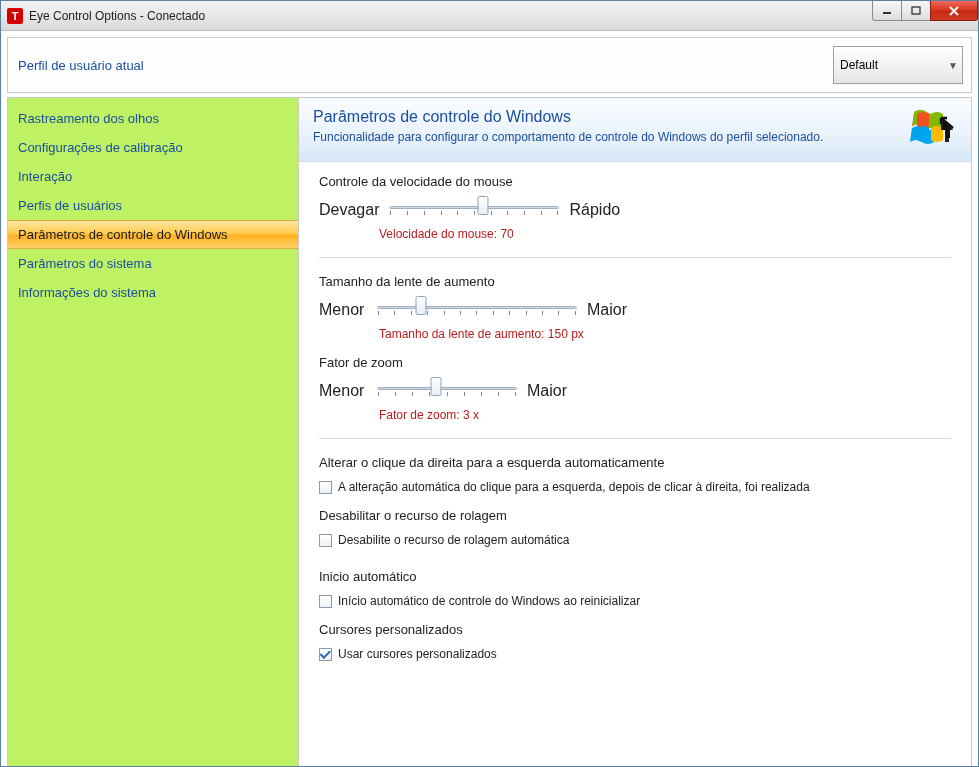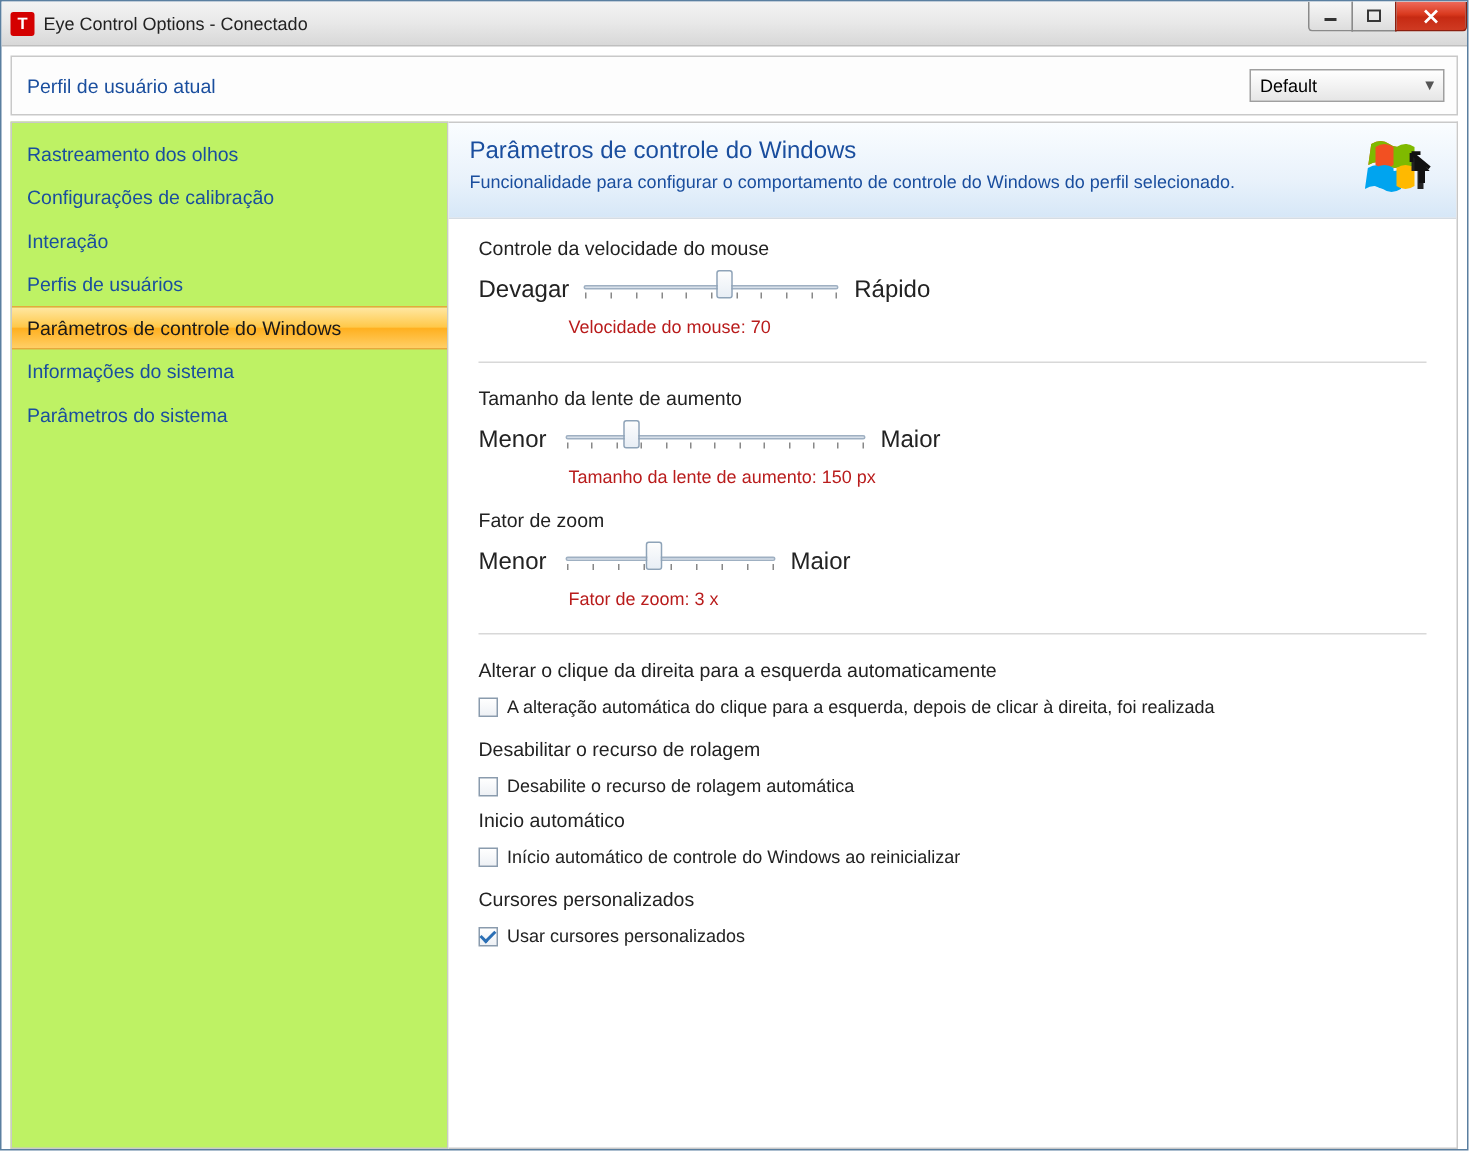--- a/index.html
+++ b/index.html
@@ -68,21 +68,21 @@
     border: 1px solid #c9c9c9;
     background: #fdfdfd;
     display: flex;
     align-items: center;
     justify-content: space-between;
     padding: 8px 8px 8px 10px;
   }
   .profile-label { color: #1a4e9e; font-size: 13px; }
   .profile-select {
     width: 130px;
-    height: 22px;
+    height: 38px;
     border: 1px solid #9f9f9f;
     background: linear-gradient(to bottom,#fff,#e6e6e6);
     display:flex; align-items:center; justify-content:space-between;
     padding: 0 4px 0 6px;
     font-size: 12px;
   }
   .profile-select .chev { font-size:10px; color:#555; }
   
   .content {
     display: flex;
@@ -209,22 +209,22 @@
 </div>
 
 <div class="content">
 
   <div class="sidebar">
     <div class="nav-item">Rastreamento dos olhos</div>
     <div class="nav-item">Configurações de calibração</div>
     <div class="nav-item">Interação</div>
     <div class="nav-item">Perfis de usuários</div>
     <div class="nav-item selected">Parâmetros de controle do Windows</div>
+    <div class="nav-item">Parâmetros do sistema</div>
     <div class="nav-item">Informações do sistema</div>
-    <div class="nav-item">Parâmetros do sistema</div>
   </div>
 
   <div class="main">
     <div class="main-header">
       <div class="main-title">Parâmetros de controle do Windows</div>
       <div class="main-subtitle">Funcionalidade para configurar o comportamento de controle do Windows do perfil selecionado.</div>
       <div class="win-logo">
         <svg viewBox="0 0 48 48">
           <g transform="skewX(-8)">
             <path d="M6 6 Q12 2 18 6 Q24 10 30 6 L30 20 Q24 24 18 20 Q12 16 6 20 Z" fill="#f25022"></path>
@@ -329,21 +329,21 @@
         <div class="checkbox" id="cb-auto"></div>
         <span>A alteração automática do clique para a esquerda, depois de clicar à direita, foi realizada</span>
       </div>
 
       <div class="block-title" style="margin-top:14px">Desabilitar o recurso de rolagem</div>
       <div class="check-row">
         <div class="checkbox" id="cb-scroll"></div>
         <span>Desabilite o recurso de rolagem automática</span>
       </div>
 
-      <div class="block-title" style="margin-top:8px">Inicio automático</div>
+      <div class="block-title" style="margin-top:22px">Inicio automático</div>
       <div class="check-row">
         <div class="checkbox" id="cb-autostart"></div>
         <span>Início automático de controle do Windows ao reinicializar</span>
       </div>
 
       <div class="block-title" style="margin-top:14px">Cursores personalizados</div>
       <div class="check-row">
         <div class="checkbox checked" id="cb-cursors"></div>
         <span>Usar cursores personalizados</span>
       </div>

